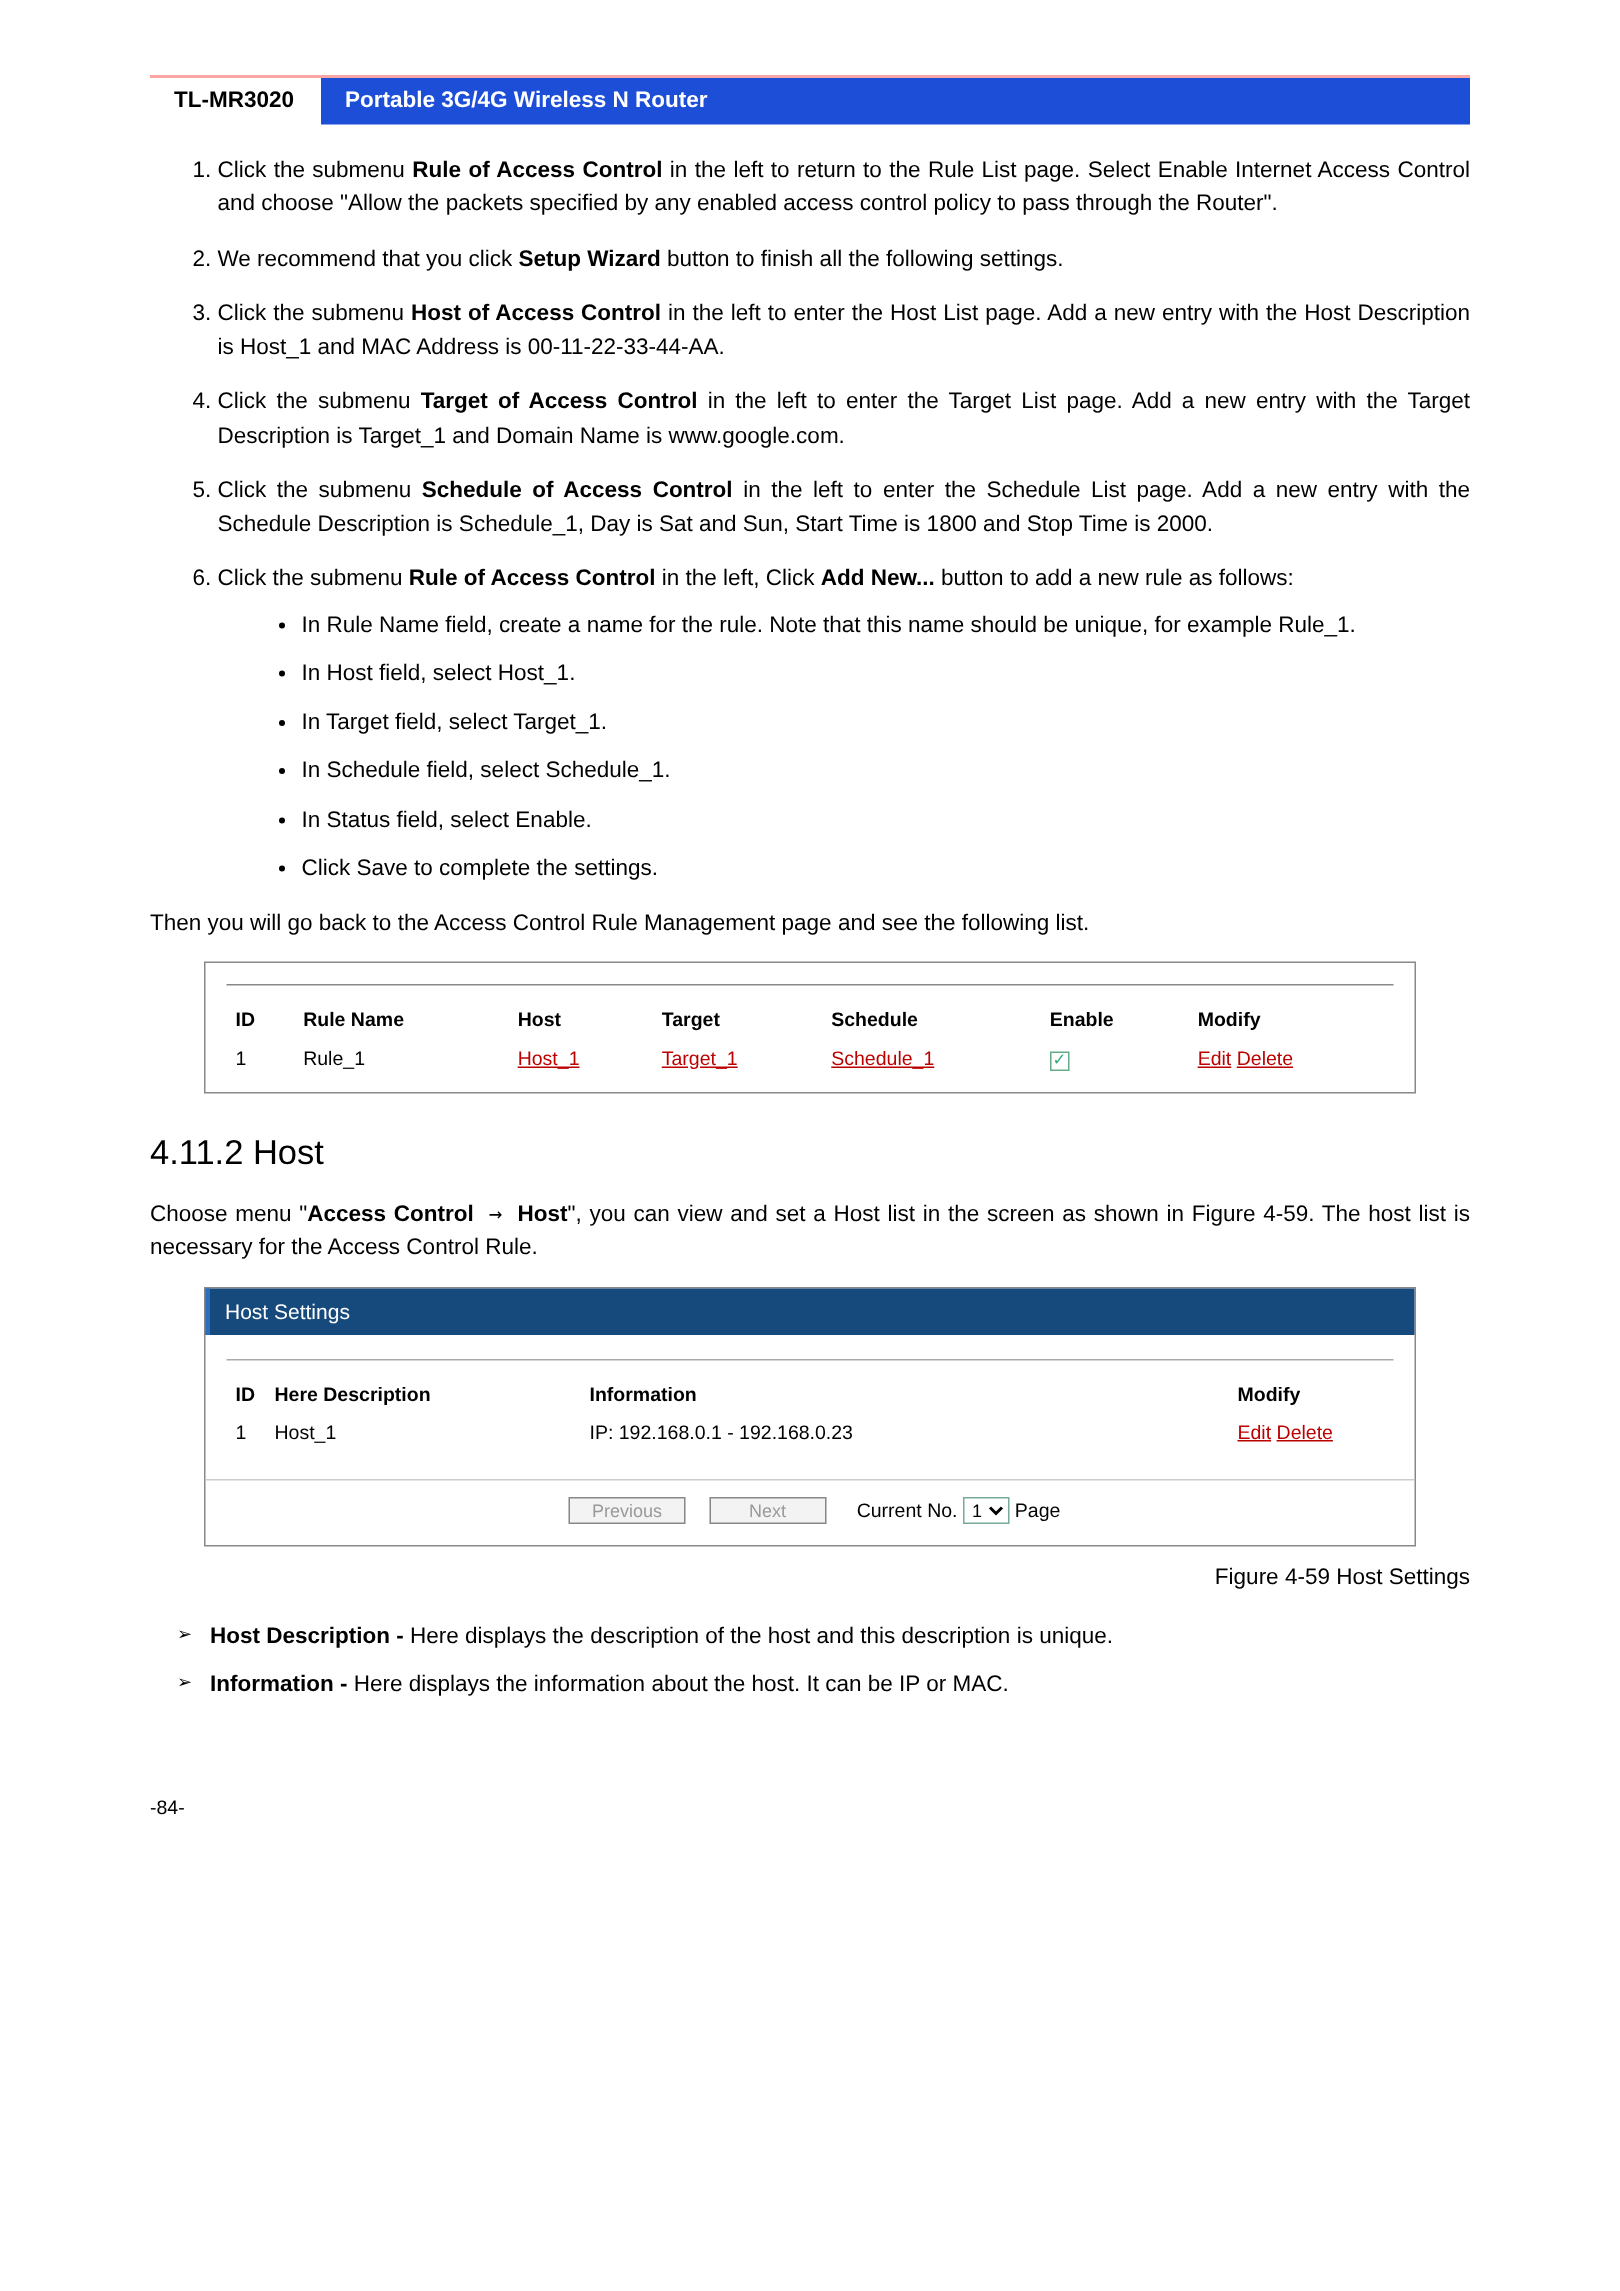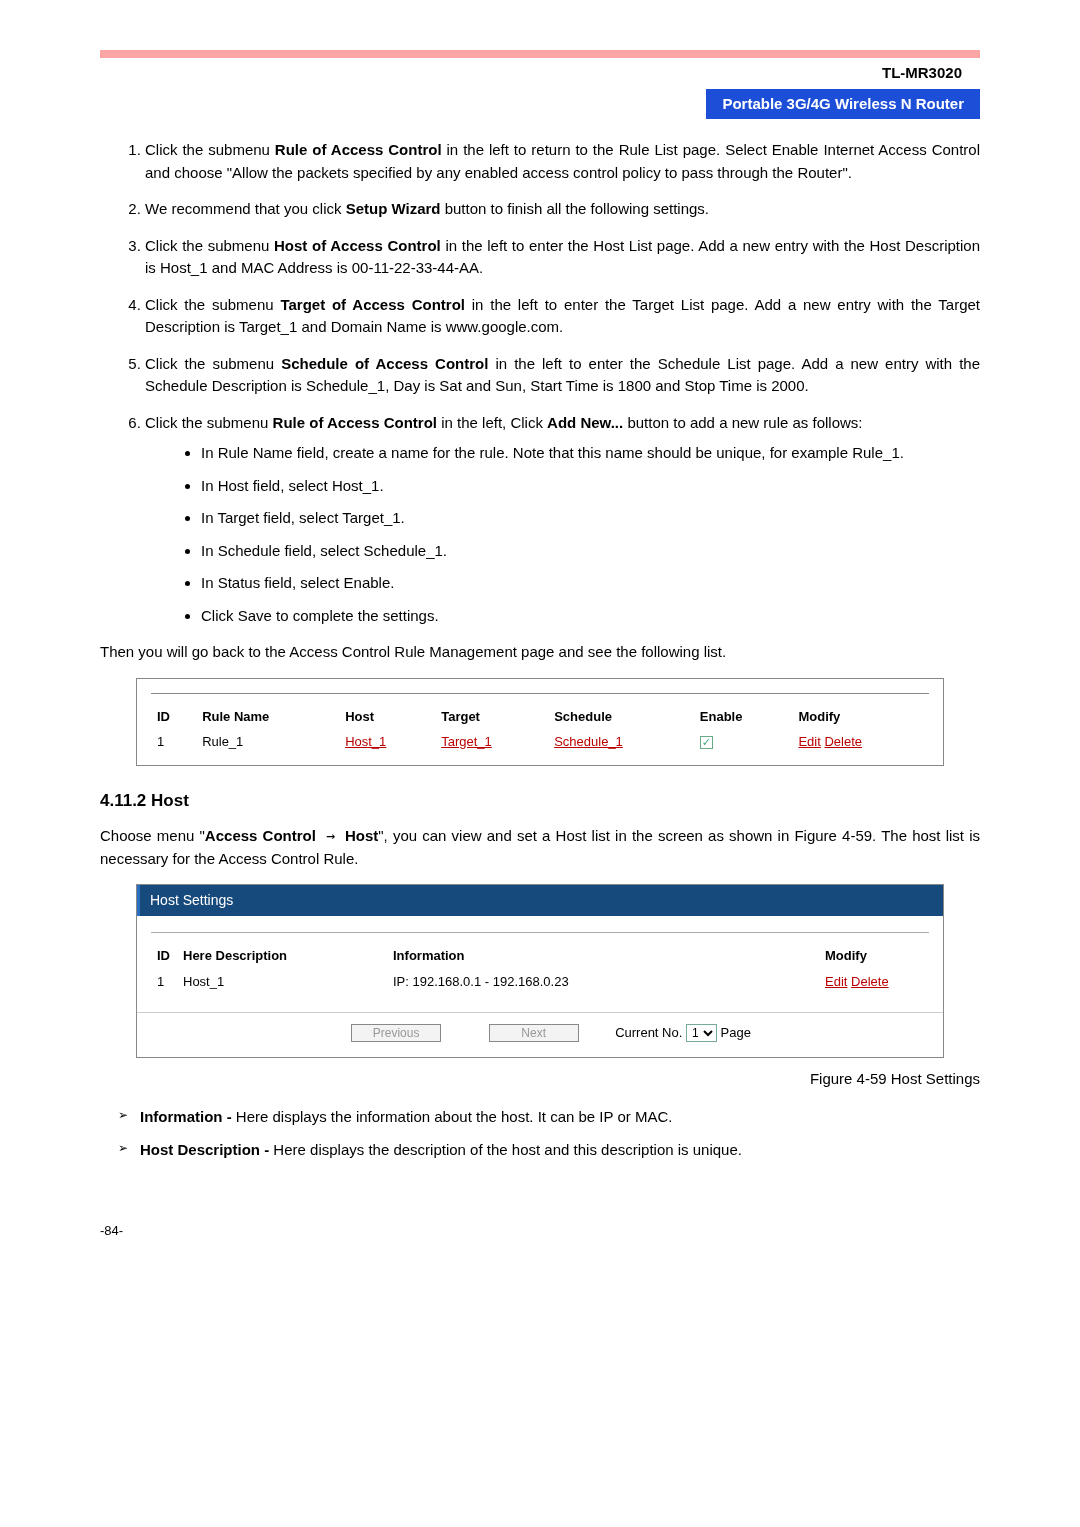--- a/index.html
+++ b/index.html
@@ -1,26 +1,26 @@
 <!DOCTYPE html>
 <html><head>
   <meta charset="utf-8">
   <style>
     * { margin: 0; padding: 0; box-sizing: border-box; }
     body { font-family: Arial, sans-serif; font-size: 15px; color: #000; background: #fff; width: 1080px; margin: 0 auto; padding: 50px 100px; line-height: 1.5; }
-    .header-bar { border-top: 8px solid #fca5a5; display: flex; align-items: flex-end; margin-bottom: 20px; flex-direction: column; }
+    .header-bar { border-top: 2px solid #fca5a5; display: flex; align-items: flex-end; margin-bottom: 20px; }
     .header-model { background: #fff; color: #000; font-weight: bold; padding: 4px 16px; border-right: 2px solid #fff; }
     .header-title { background: #1d4ed8; color: #fff; font-weight: bold; padding: 4px 16px; flex: 1; }
     ol.main-list { list-style: decimal; padding-left: 45px; }
     ol.main-list > li { margin-bottom: 14px; text-align: justify; }
     ul.sub-list { list-style: disc; padding-left: 56px; margin-top: 8px; }
     ul.sub-list > li { margin-bottom: 10px; text-align: left; }
     .bold { font-weight: bold; }
     p.body { margin: 12px 0; text-align: justify; }
-    h3.section { font-weight: bold; font-size: 17px; margin: 22px 0 12px; }
+    h3.section { font-weight: normal; font-size: 23px; margin: 22px 0 12px; }
     ul.arrow-list { list-style: none; padding-left: 18px; }
     ul.arrow-list > li { margin-bottom: 10px; position: relative; padding-left: 22px; }
     ul.arrow-list > li::before { content: "➢"; position: absolute; left: 0; font-size: 12px; }
     .fig-caption { text-align: right; margin: 10px 0 16px; }
     .rule-table-box { border: 1px solid #888; margin: 14px 36px 18px; padding: 10px 14px; font-size: 13px; }
     .rule-table-box hr { border: none; border-top: 1px solid #888; margin: 4px 0 10px; }
     .rule-table { width: 100%; border-collapse: collapse; font-size: 13px; }
     .rule-table th { text-align: left; font-weight: bold; padding: 3px 6px; }
     .rule-table td { padding: 3px 6px; }
     .link { color: #b00; text-decoration: underline; cursor: pointer; }
@@ -28,21 +28,21 @@
     .host-panel { border: 1px solid #888; margin: 14px 36px 10px; padding: 0 0 14px; font-size: 13px; }
     .host-title { background: #174a7c; color: #fff; font-weight: normal; padding: 5px 10px; font-size: 14px; border-left: 3px solid #2a6fbf; }
     .host-body { padding: 10px 14px 4px; }
     .host-table { width: 100%; border-collapse: collapse; font-size: 13px; }
     .host-table th { text-align: left; font-weight: bold; padding: 3px 6px; }
     .host-table td { padding: 3px 6px; }
     .btn { font-family: inherit; font-size: 12px; padding: 1px 12px; background: #eee; border: 1px solid #888; cursor: pointer; }
     .btn.disabled { color: #999; background: #f3f3f3; }
     .btn-row { padding: 6px 14px 2px; }
     .pager-row { text-align: center; margin-top: 14px; border-top: 1px solid #ccc; padding-top: 10px; }
-    .pager-row .btn { margin: 0 22px; width: 90px; }
+    .pager-row .btn { margin: 0 6px; width: 78px; }
     .page-select { font-size: 12px; border: 1px solid #7a9; background: #fff; padding: 0 1px; }
     .page-num { font-size: 13px; margin-top: 60px; }
     .arrow { font-family: monospace; }
     hr.thin { border: none; border-top: 1px solid #aaa; margin: 6px 0 10px; }
   </style>
 </head>
 <body>
 
 <div class="header-bar">
   <div class="header-model">TL-MR3020</div>
@@ -140,20 +140,20 @@
     <span>Current No.</span>
     <select class="page-select"><option>1</option></select>
     <span>Page</span>
   </div>
 </div>
 
 <div class="fig-caption">Figure 4-59    Host Settings</div>
 
 <ul class="arrow-list">
   <li>
-    <span class="bold">Information - </span><span>Here displays the information about the host. It can be IP or MAC.</span>
+    <span class="bold">Host Description - </span><span>Here displays the description of the host and this description is unique.</span>
   </li>
   <li>
-    <span class="bold">Host Description - </span><span>Here displays the description of the host and this description is unique.</span>
+    <span class="bold">Information - </span><span>Here displays the information about the host. It can be IP or MAC.</span>
   </li>
 </ul>
 
 <div class="page-num">-84-</div>
 
 </body></html>

